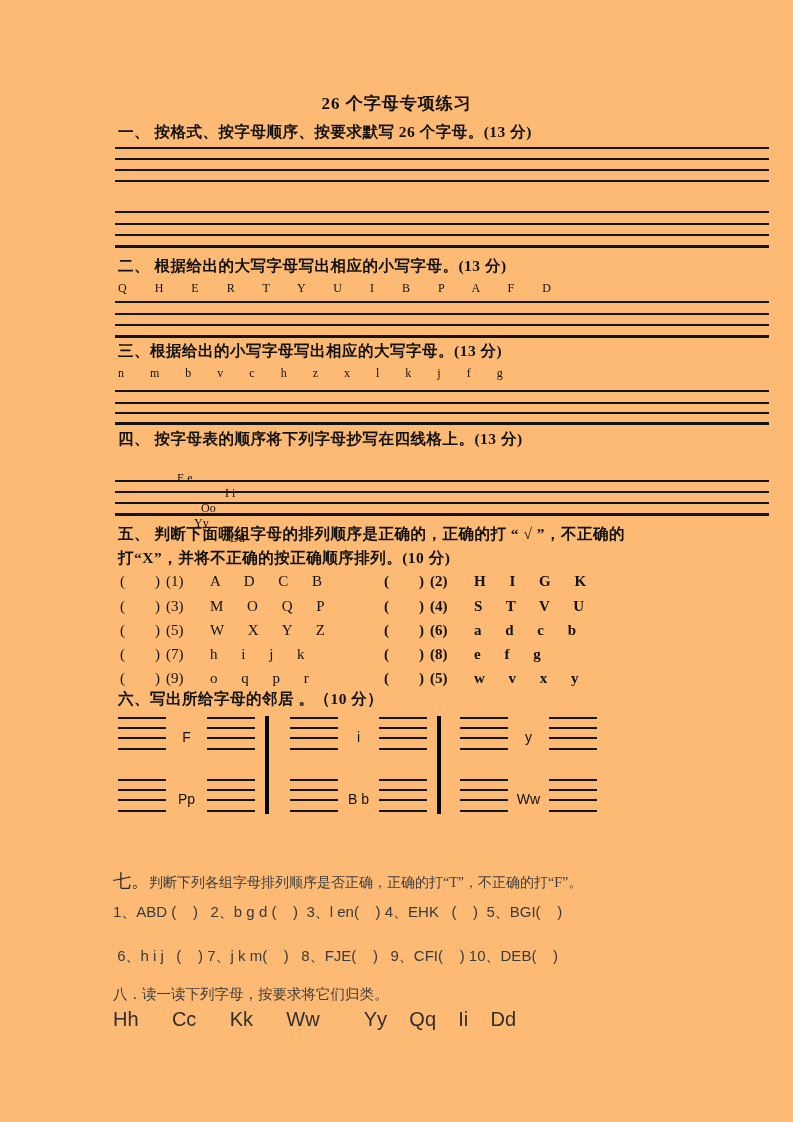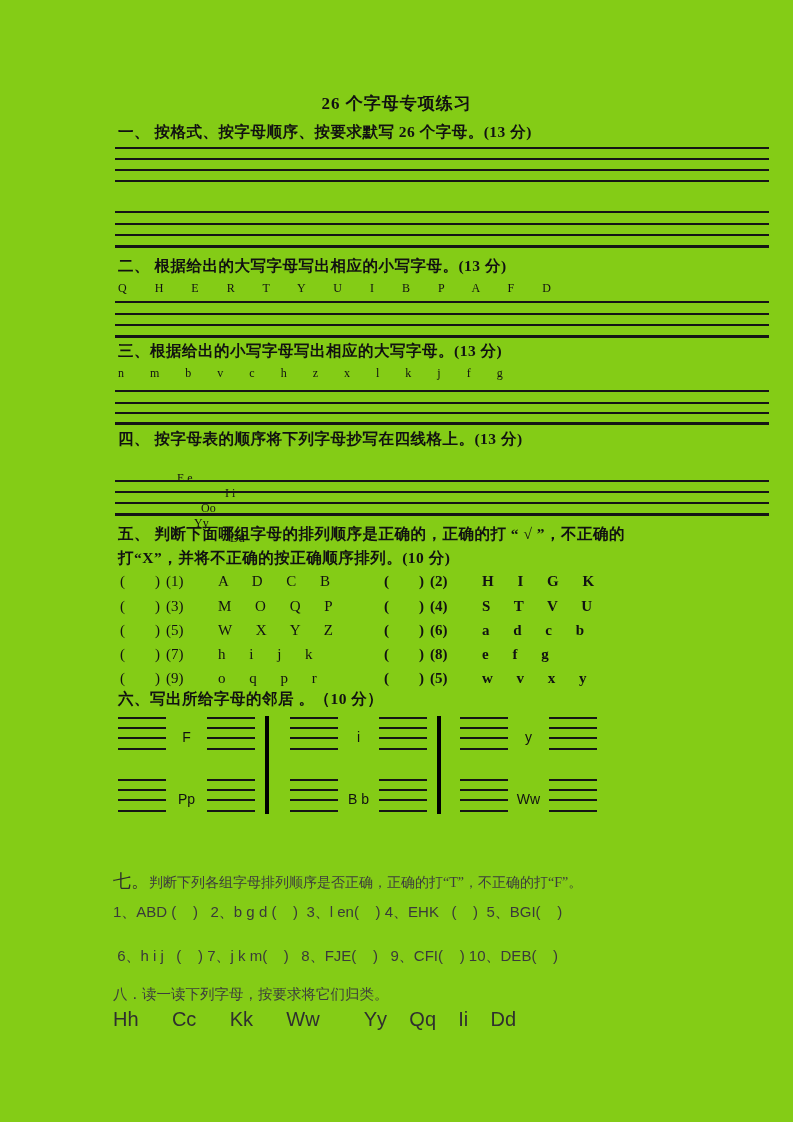--- a/index.html
+++ b/index.html
@@ -1,19 +1,19 @@
 <!DOCTYPE html>
 <html><head>
 <meta charset="utf-8">
 <style>
   html,body{margin:0;padding:0;background:#ffffff;}
   .page{
     position:relative;
     width:793px;height:1122px;
-    background:#84cc16;
+    background:#fdba74;
     font-family:"Liberation Serif","DejaVu Serif",serif;
     color:#111;
     overflow:hidden;
   }
   .abs{position:absolute;}
   .title{
     left:0;top:92px;width:793px;text-align:center;
     font-size:17px;font-weight:bold;letter-spacing:1px;
   }
   .heading{
@@ -27,21 +27,21 @@
   
   .letters-serif{font-size:12px;white-space:pre;}
   .s4-letters span{display:inline-block;text-align:right;}
   
   .s5-row{left:0;width:793px;height:22px;font-size:15px;}
   .s5-half{position:absolute;top:0;white-space:nowrap;}
   .s5-left{left:120px;}
   .s5-right{left:384px;font-weight:bold;}
   .blank{white-space:pre;}
   .q-num{display:inline-block;margin-left:6px;min-width:34px;}
-  .q-letters{display:inline-block;margin-left:18px;word-spacing:20px;white-space:pre;}
+  .q-letters{display:inline-block;margin-left:10px;word-spacing:20px;white-space:pre;}
   
   .s6-cell{display:flex;align-items:center;gap:8px;}
   .mini{position:relative;width:48px;height:33px;}
   .mini i{position:absolute;left:0;right:0;height:1.5px;background:#151515;display:block;}
   .mini i:nth-child(1){top:0;}
   .mini i:nth-child(2){top:10px;}
   .mini i:nth-child(3){top:20px;}
   .mini i:nth-child(4){top:31px;}
   .s6-label{
     font-family:"Liberation Sans","DejaVu Sans",sans-serif;

